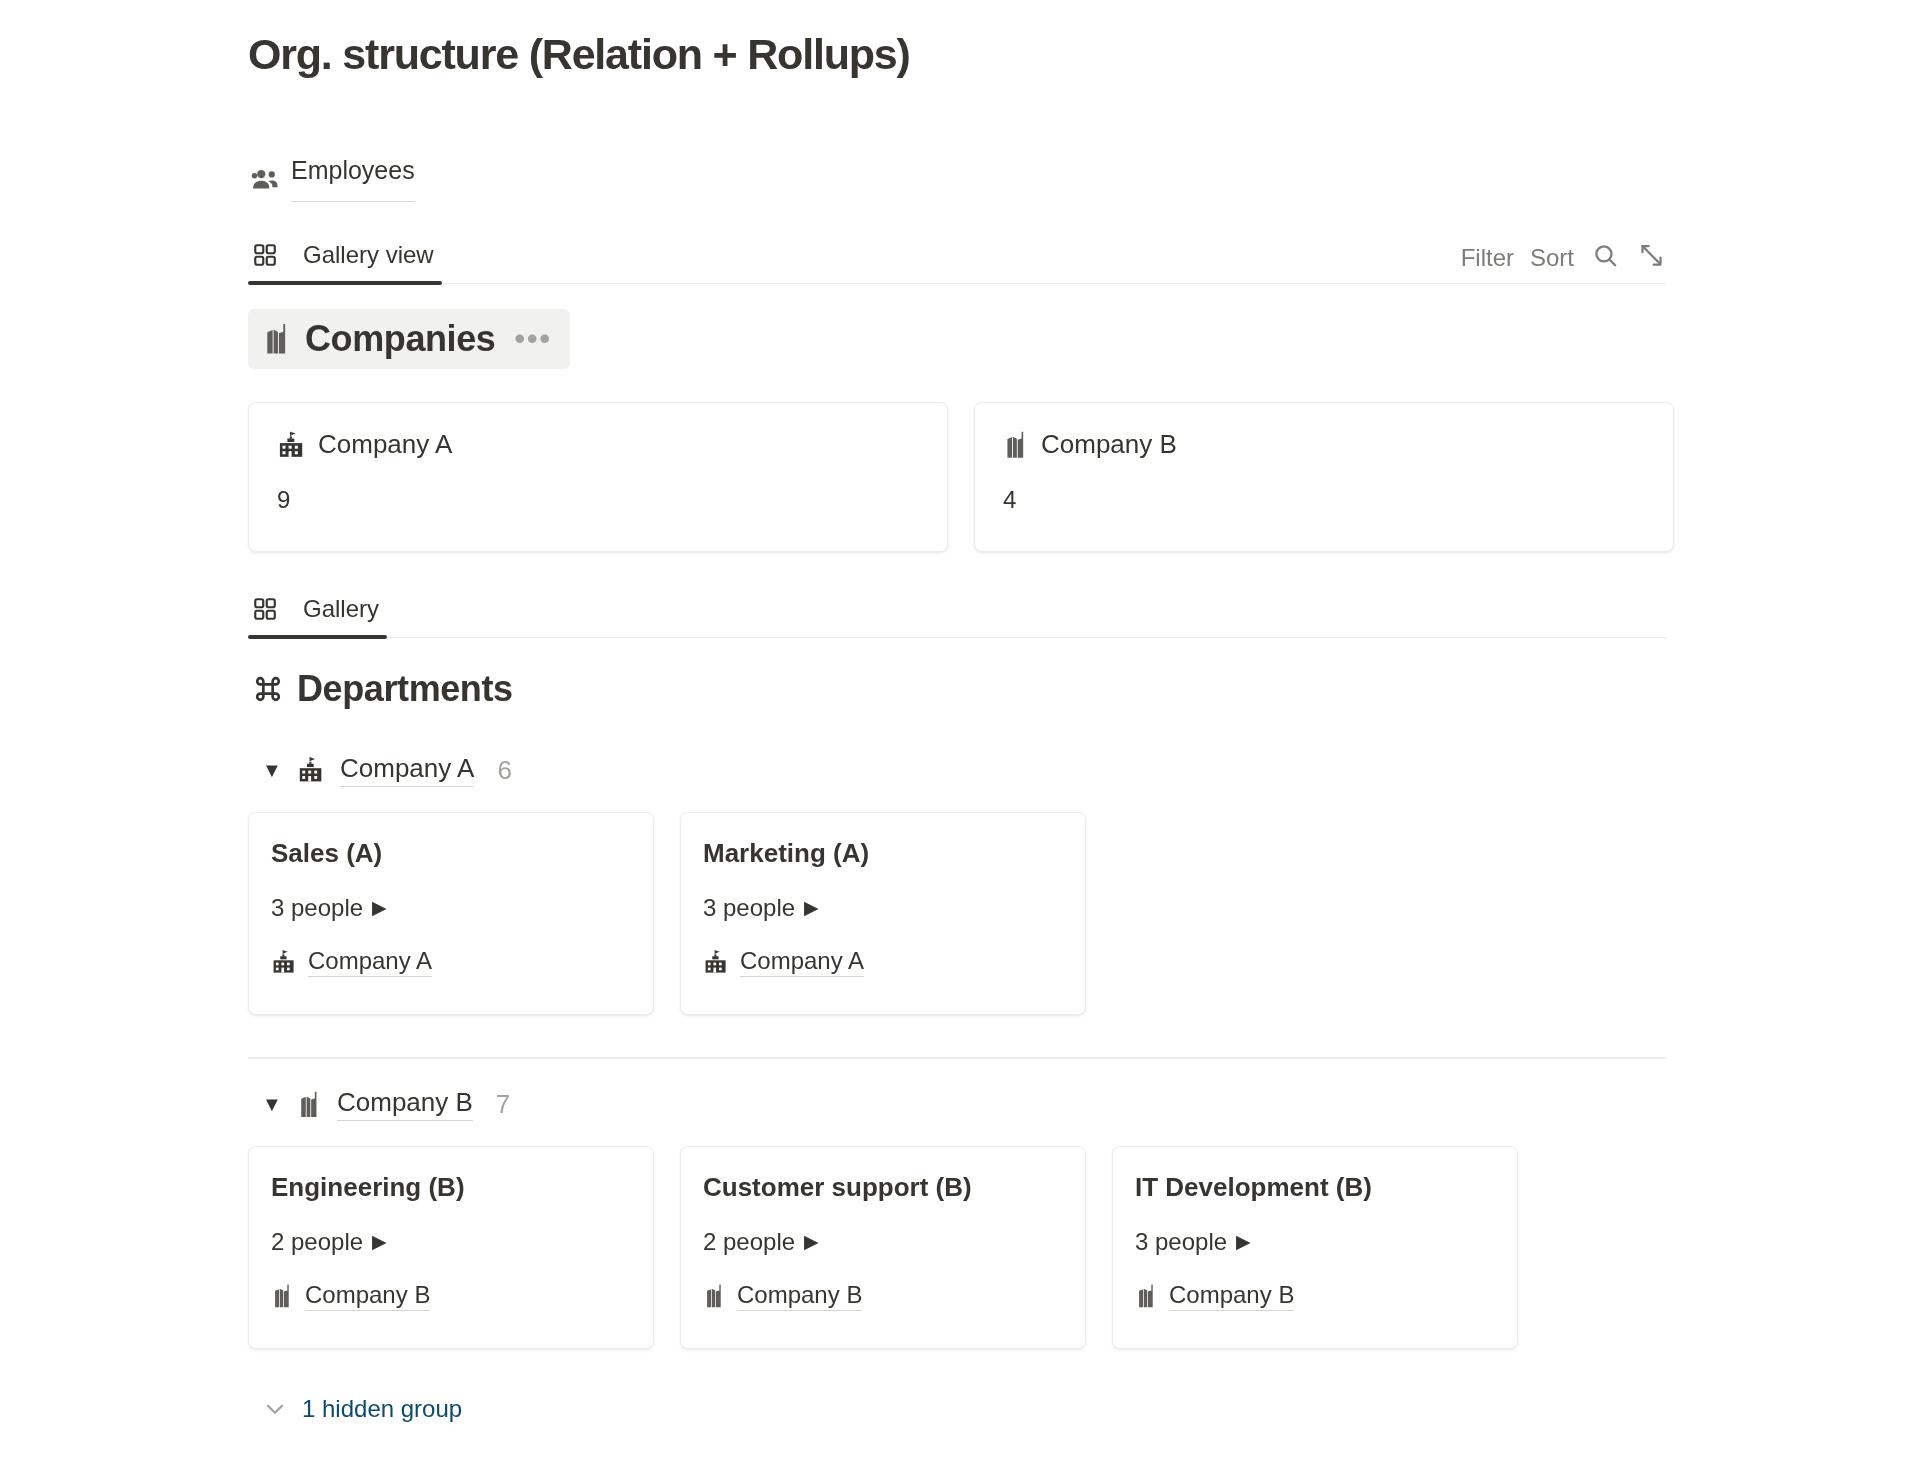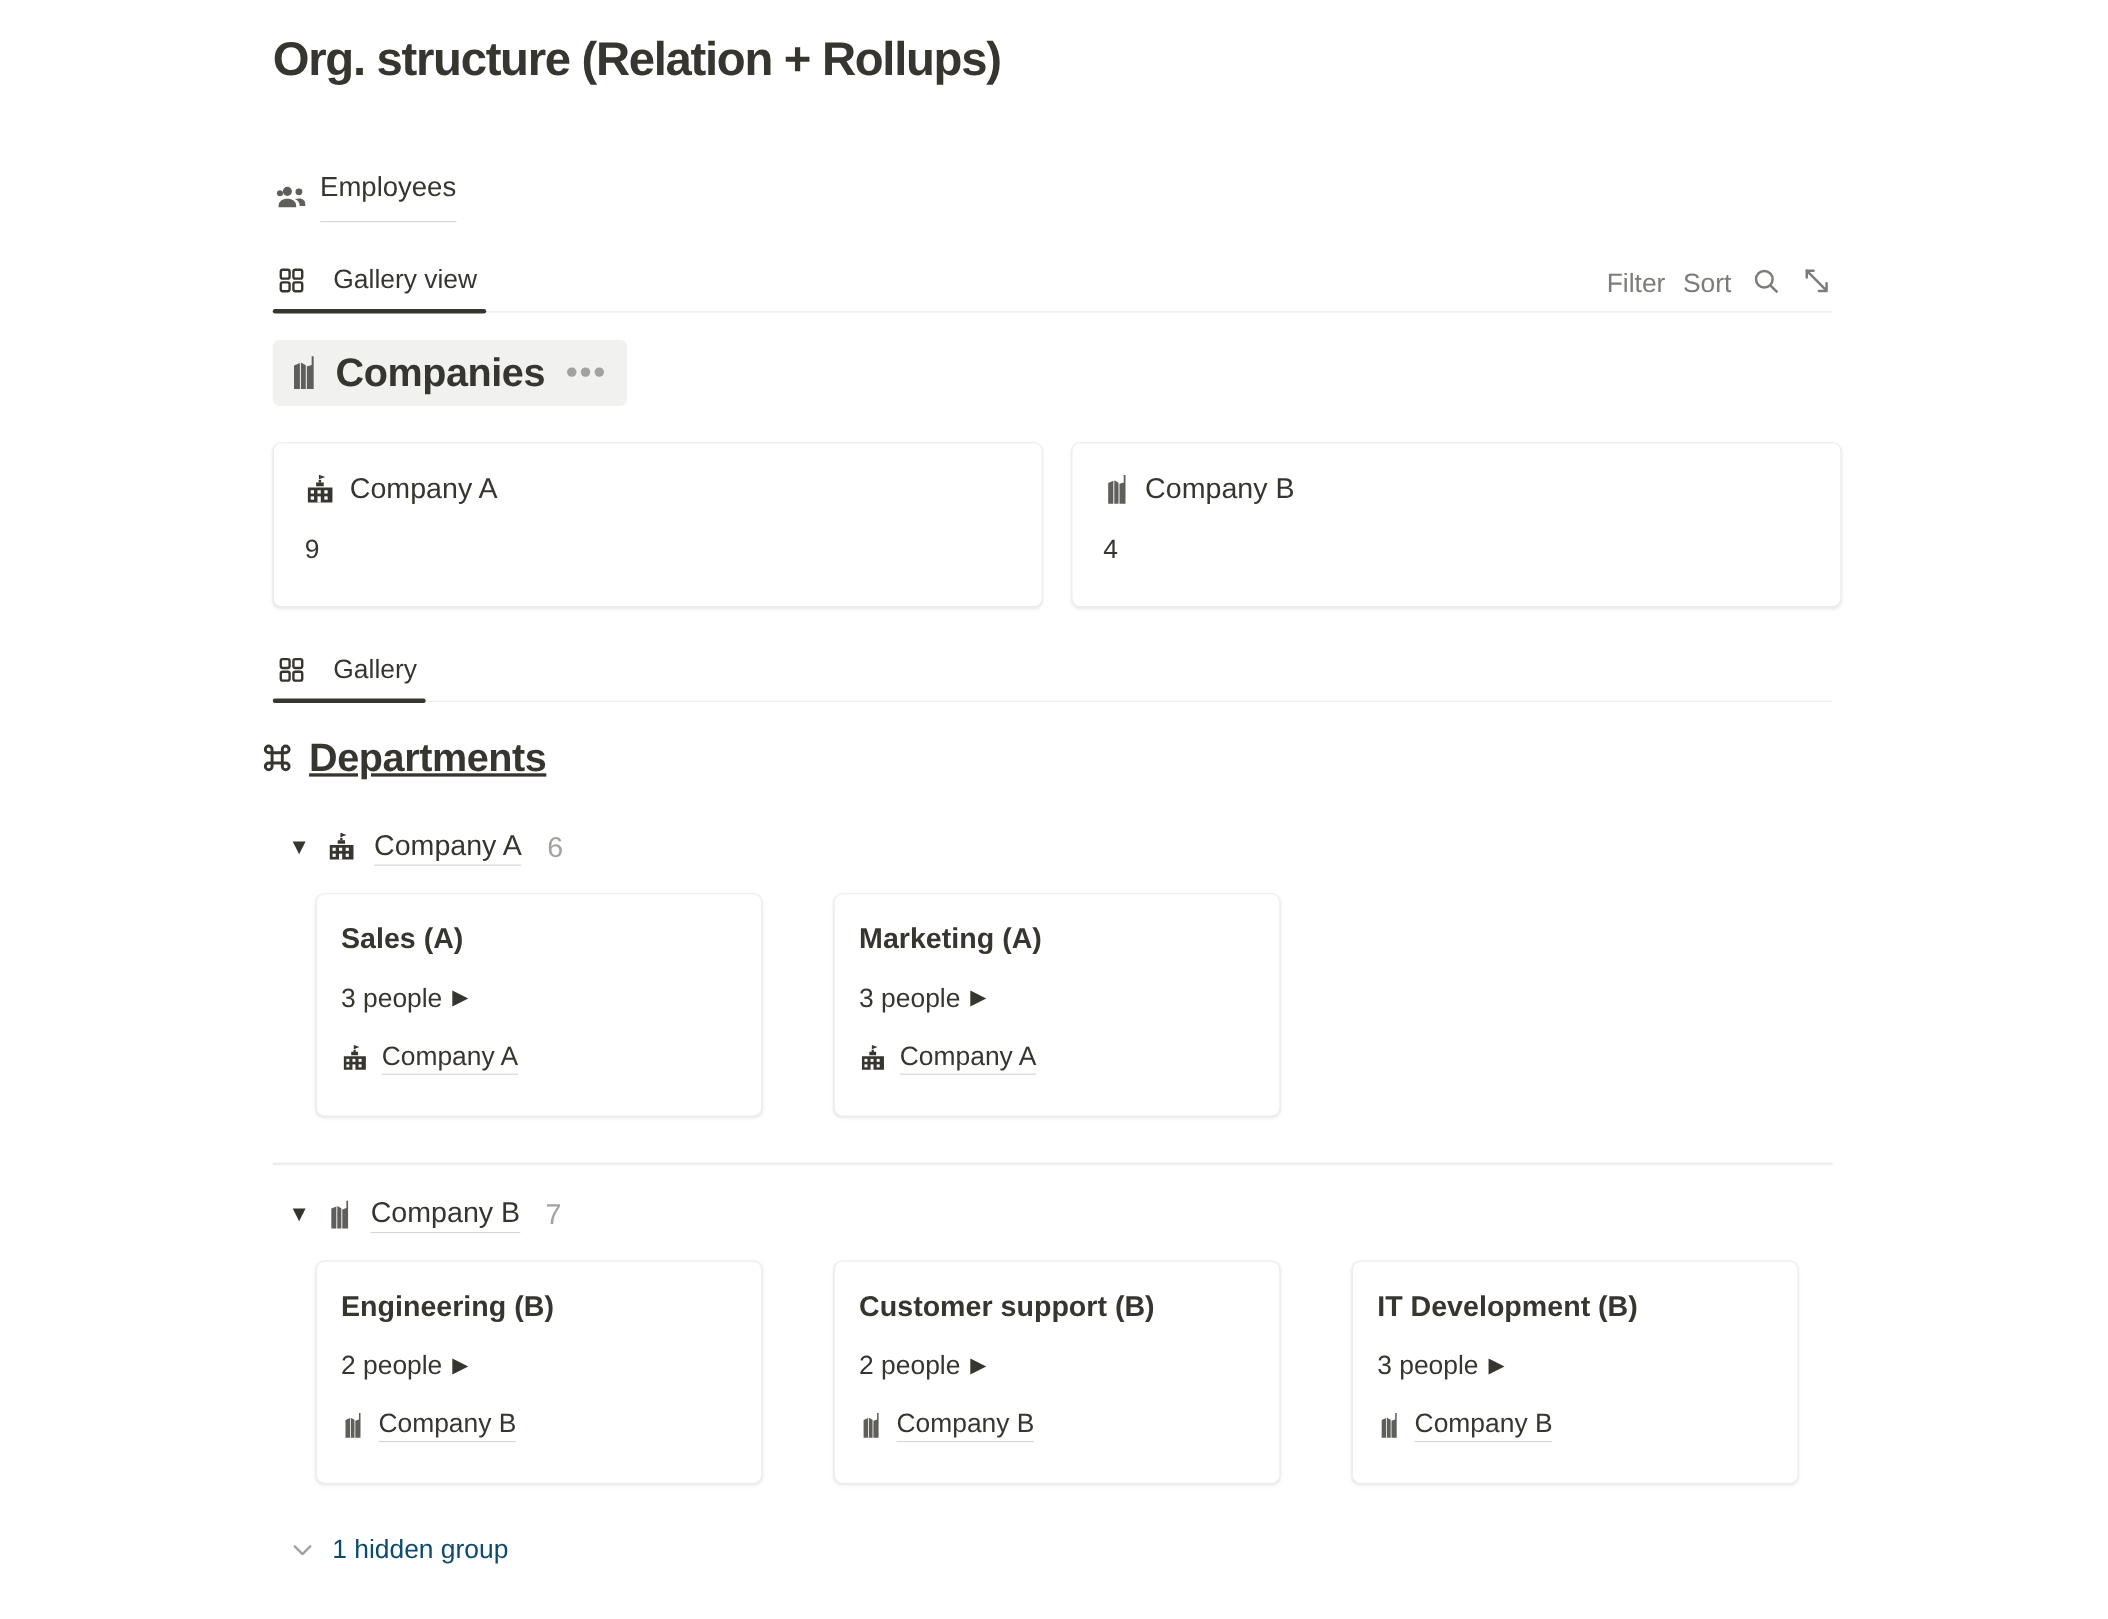--- a/index.html
+++ b/index.html
@@ -126,21 +126,21 @@
   .section-head .dots {
     color: #a3a29e;
     font-size: 30px;
     letter-spacing: 2px;
     margin-left: 6px;
     line-height: 0.6;
     cursor: pointer;
   }
 
   #companies-head { left: 248px; top: 309px; }
-  #departments-head { left: 236px; top: 668px; text-decoration: underline; }
+  #departments-head { left: 252px; top: 668px; }
 
   
   .card-row {
     position: absolute;
     display: flex;
     gap: 26px;
   }
 
   .card {
     background: #ffffff;
@@ -173,21 +173,20 @@
 
   
   .dept-row { left: 248px; }
   .dept-row .card {
     width: 406px;
     height: 203px;
     padding: 26px 22px;
     display: flex;
     flex-direction: column;
     gap: 25px;
-    margin-left: 39px;
   }
   .dept-title {
     font-size: 26px;
     font-weight: 700;
     color: #37352f;
     line-height: 1.15;
   }
   .dept-people {
     font-size: 24px;
     color: #37352f;

